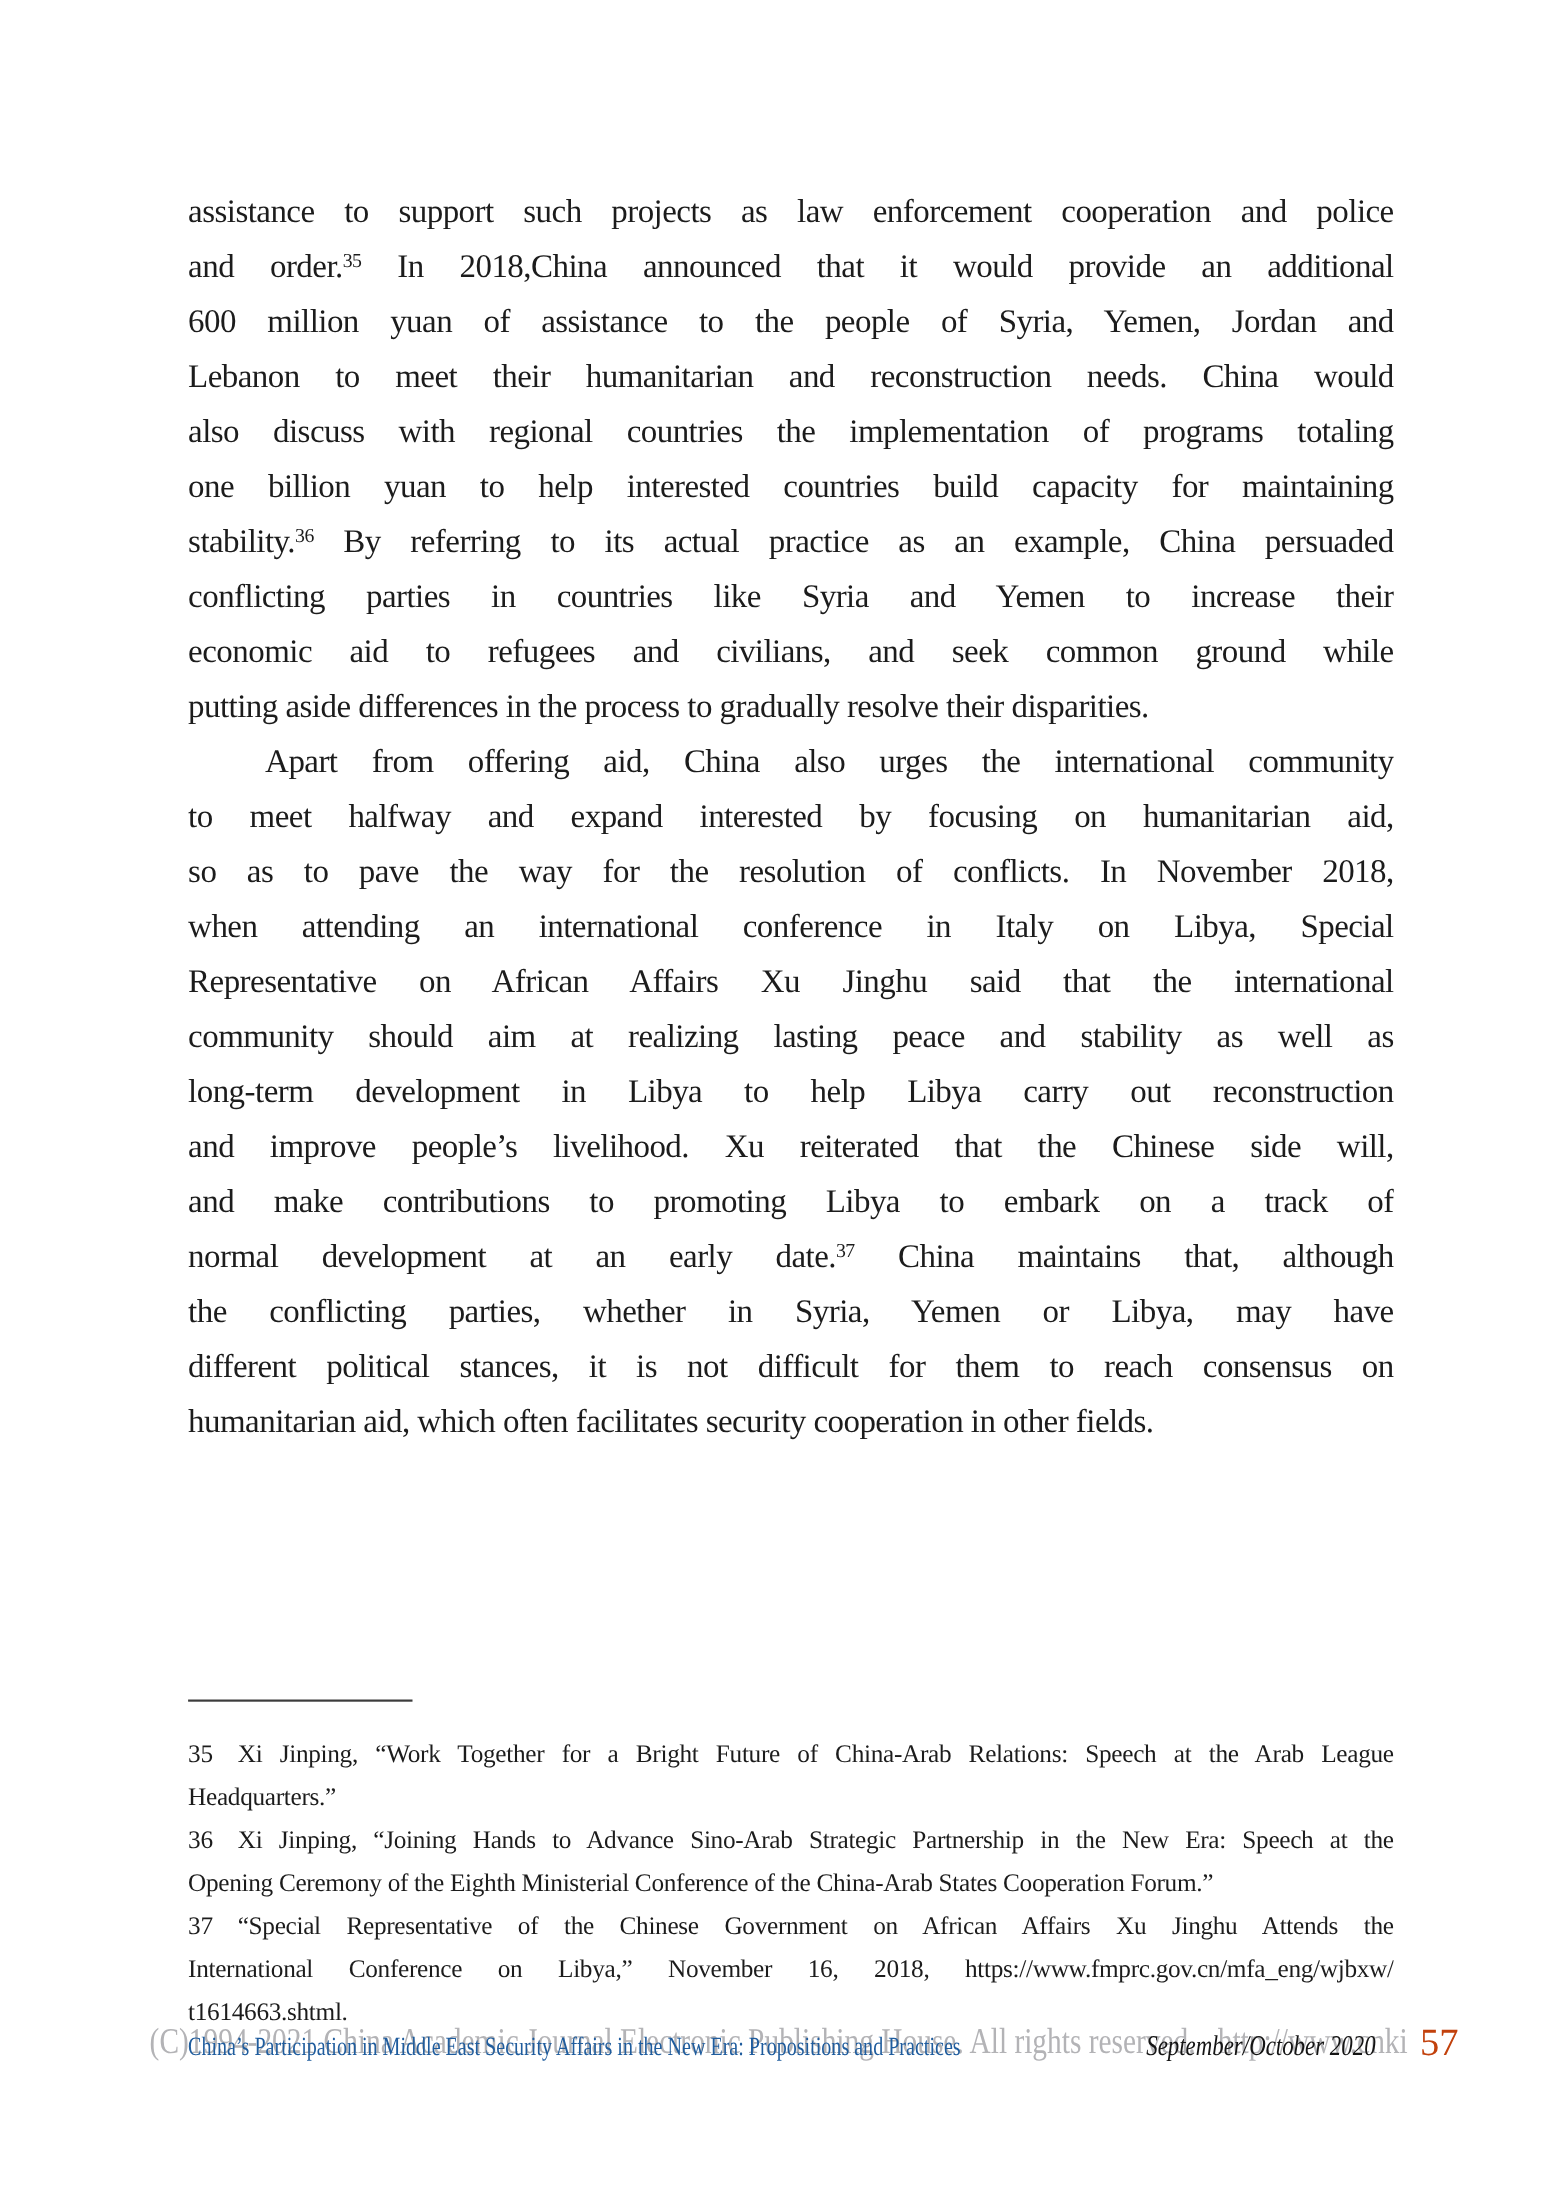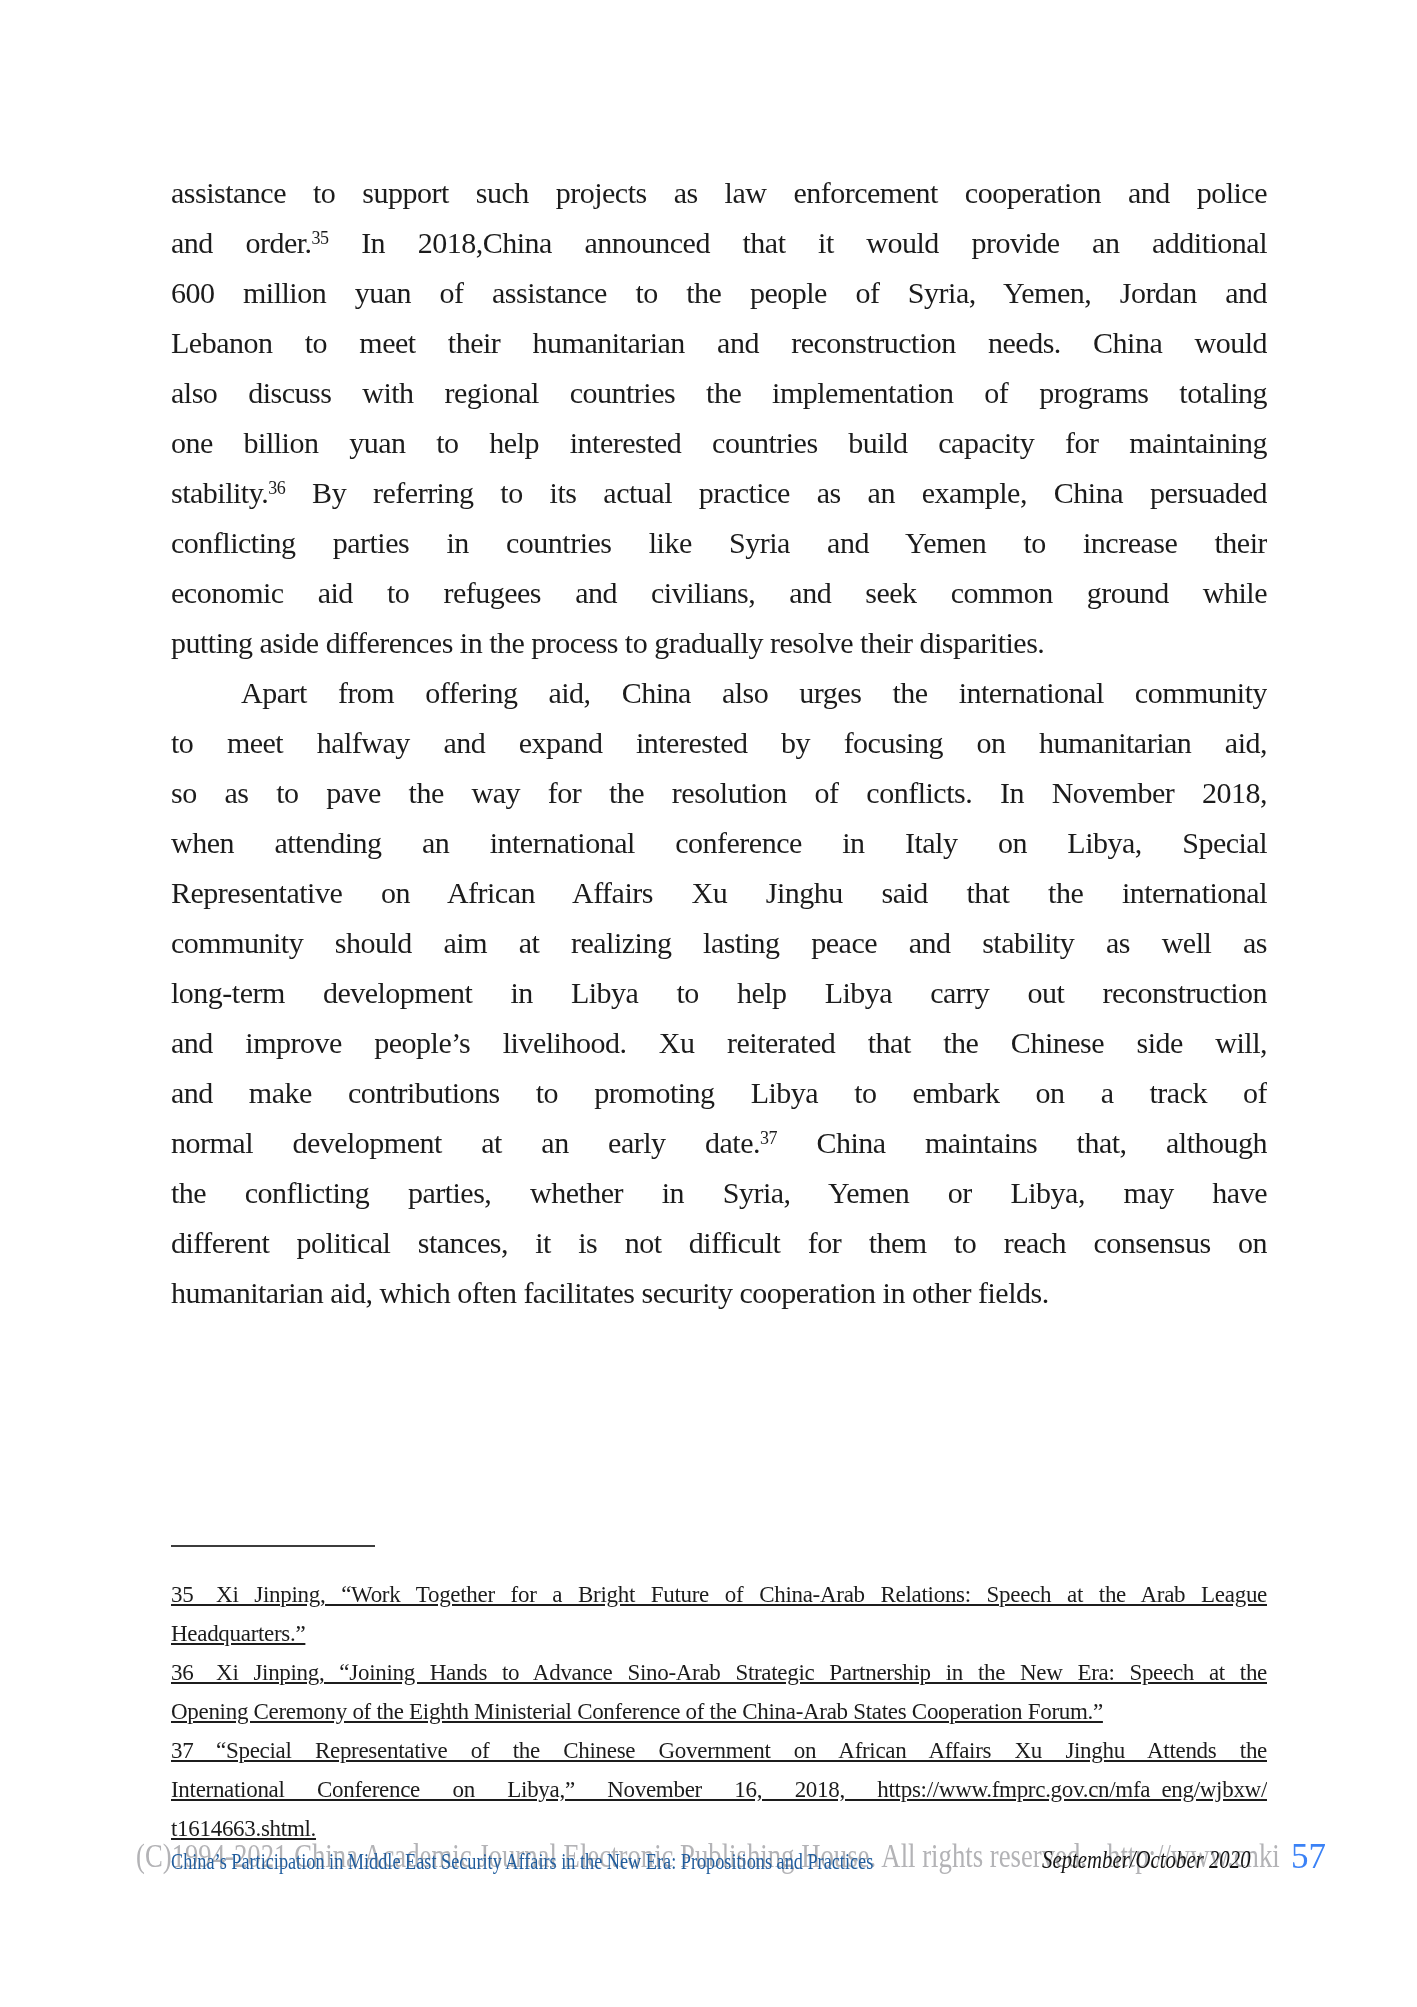--- a/index.html
+++ b/index.html
@@ -43,21 +43,20 @@
     left: 171px;
     top: 1545px;
     width: 204px;
     border-top: 2px solid #3c3c3c;
   }
   .footnotes {
     position: absolute;
     left: 171px;
     top: 1575px;
     width: 1096px;
-    text-decoration: underline;
   }
   .fn-line {
     font-size: 23px;
     line-height: 39px;
     height: 39px;
     letter-spacing: -0.3px;
     text-align: justify;
     text-align-last: justify;
     text-justify: inter-word;
     overflow: hidden;
@@ -92,21 +91,21 @@
     color: #141414;
     white-space: nowrap;
     transform: scaleX(0.8);
     transform-origin: left center;
   }
   .page-number {
     position: absolute;
     left: 1291px;
     top: 1837px;
     font-size: 35px;
-    color: #3b82f6;
+    color: #c2410c;
   }
 </style>
 </head>
 <body>
 
 <div class="page">
 
   <main class="article-body">
       <div>
         <div class="line">assistance to support such projects as law enforcement cooperation and police</div>

